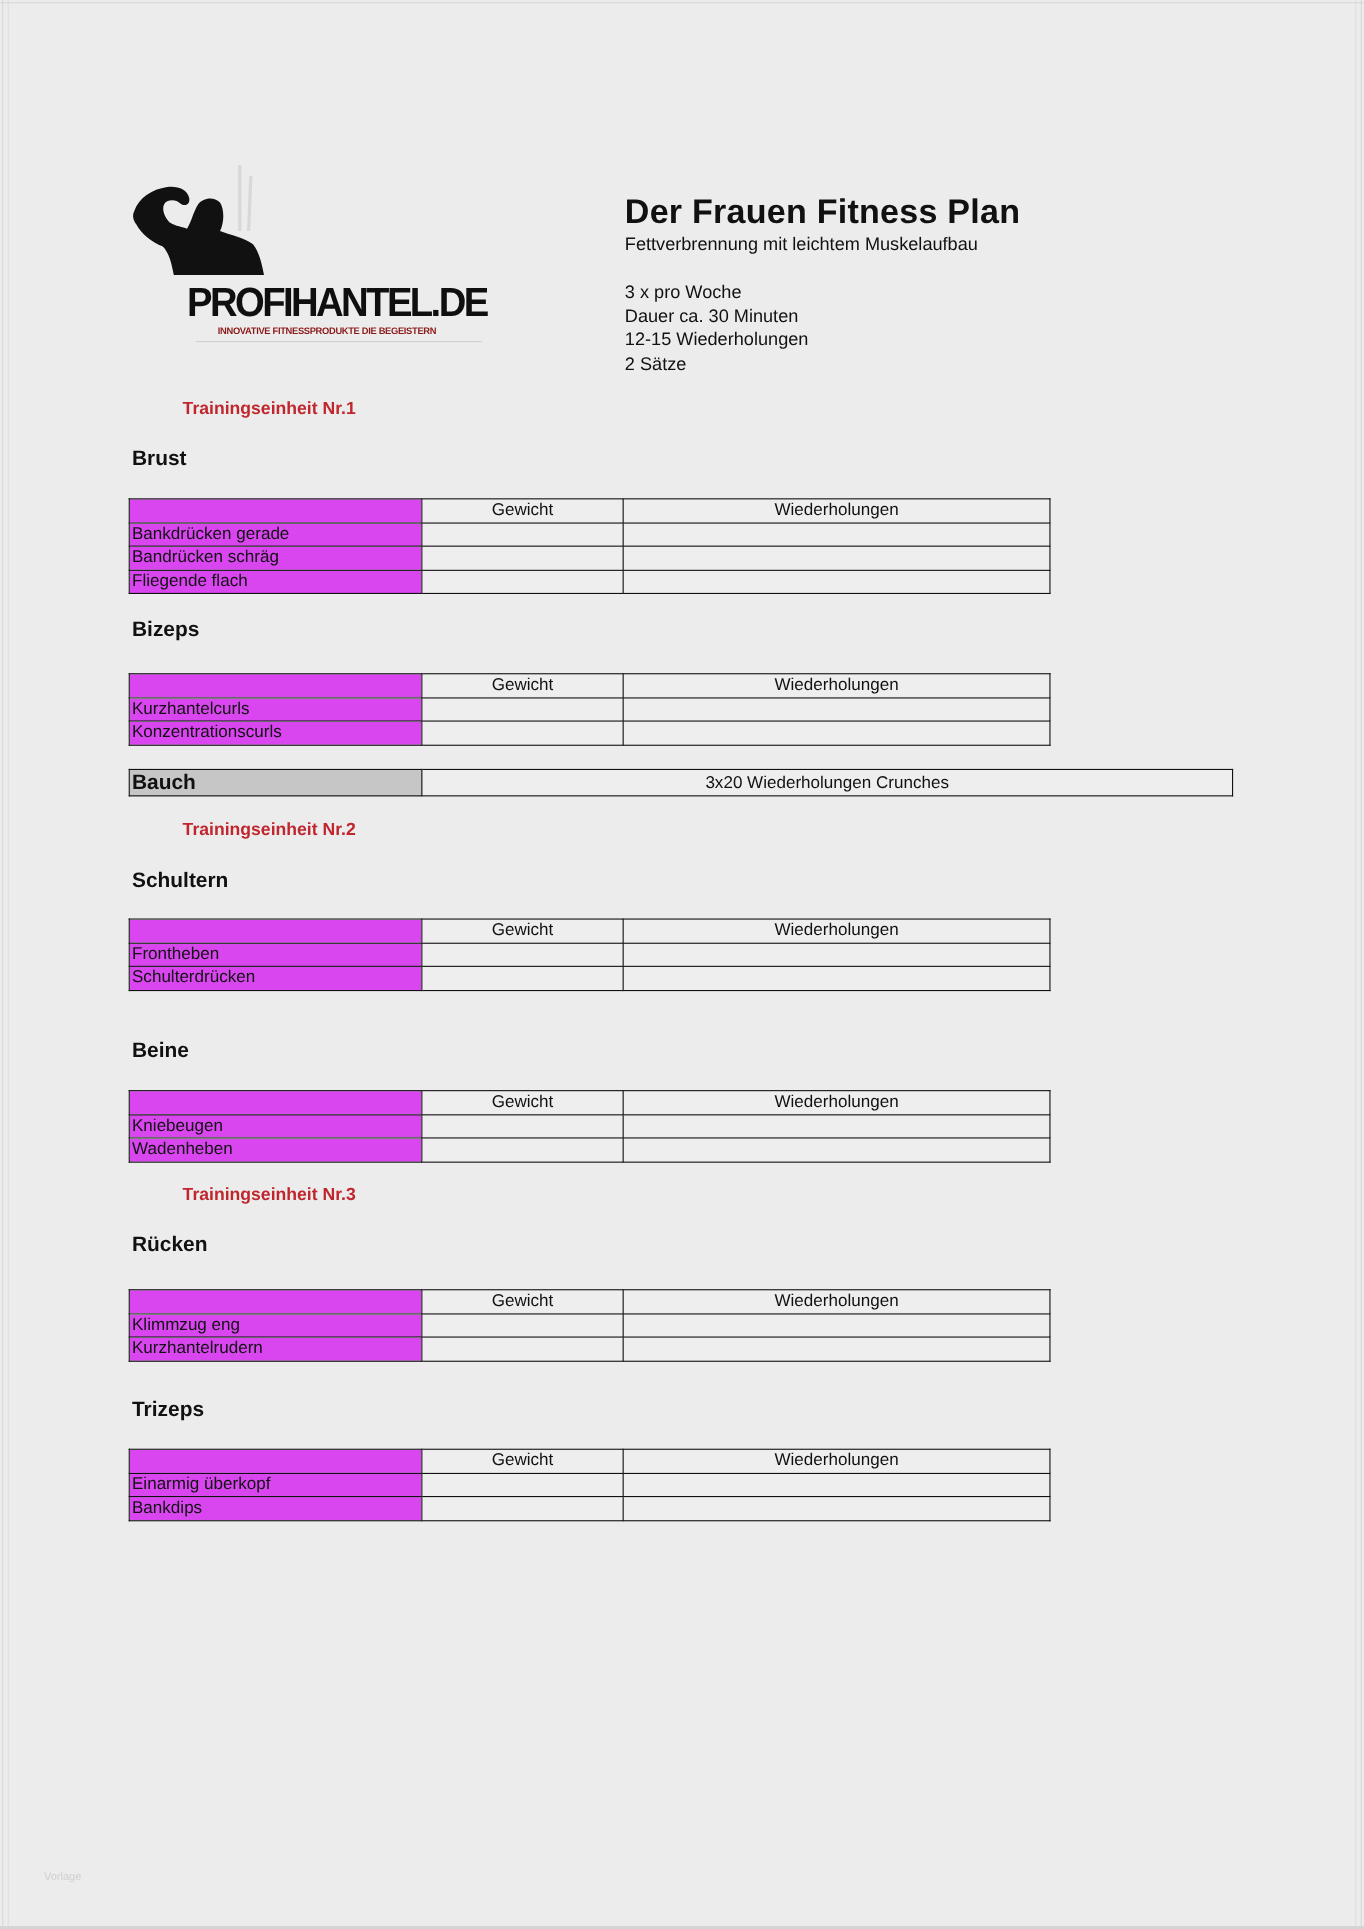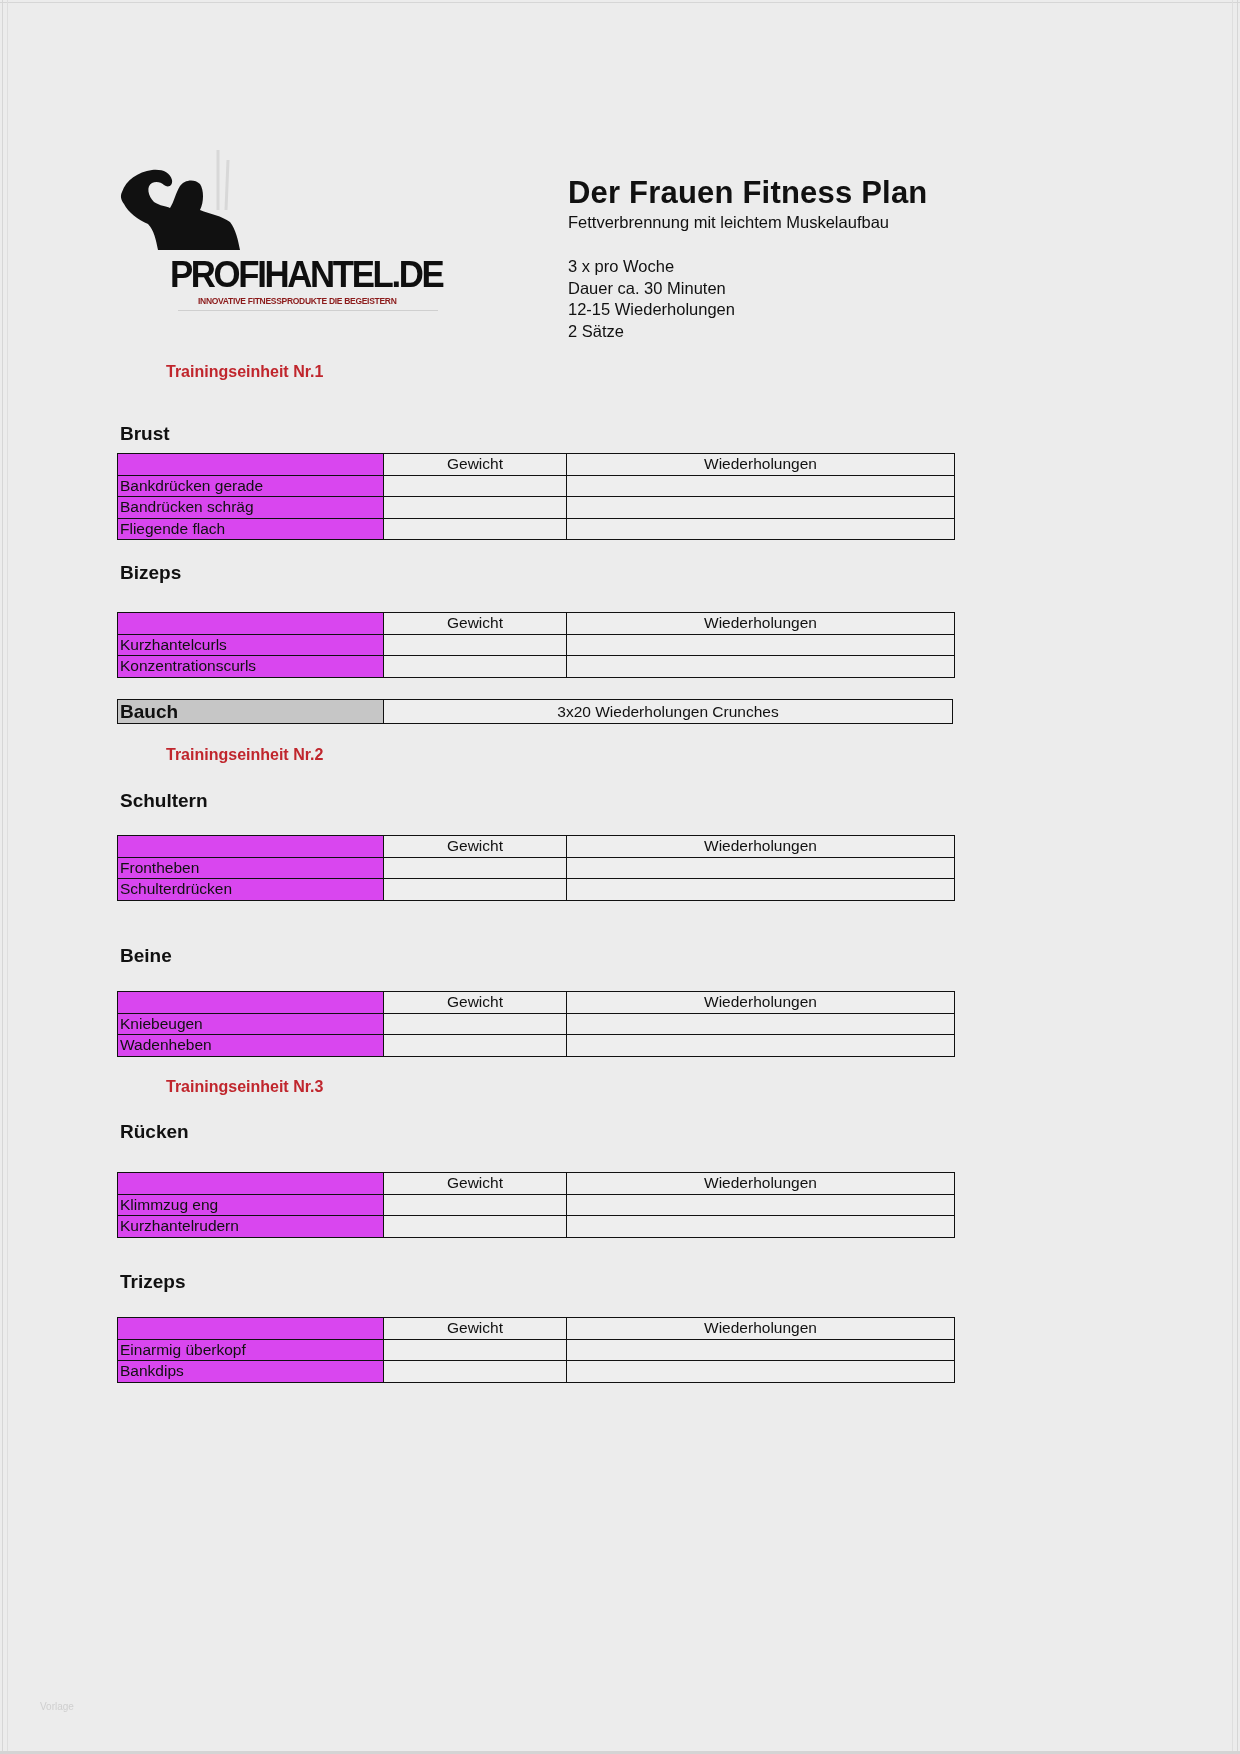--- a/index.html
+++ b/index.html
@@ -27,21 +27,21 @@
   .unit-label { position: absolute; left: 166px; font-size: 16px; font-weight: bold; color: #c0262d; white-space: nowrap; }
   .group-heading { position: absolute; left: 120px; font-size: 19px; font-weight: bold; white-space: nowrap; }
 
   .ex-table { position: absolute; left: 117px; width: 836px; border-collapse: collapse; table-layout: fixed; padding-left: 17px; }
   .ex-table td { border: 1px solid #111; height: 20.5px; padding: 0 2px; font-size: 15.5px; white-space: nowrap; overflow: hidden; line-height: 20px; }
   .ex-table td.name { background: #d946ef; width: 261px; }
   .ex-table td.col { background: #eeeeee; text-align: center; }
   .ex-table td.c1 { width: 178px; }
   .ex-table td.c2 { width: 383px; }
 
-  .bauch-table { position: absolute; left: 117px; top: 699px; width: 836px; border-collapse: collapse; table-layout: fixed; }
+  .bauch-table { position: absolute; left: 117px; top: 699px; width: 1004px; border-collapse: collapse; table-layout: fixed; }
   .bauch-table td { border: 1px solid #111; height: 23px; padding: 0 2px; white-space: nowrap; }
   .bauch-table td.name { background: #c6c6c6; width: 261px; font-size: 19px; font-weight: bold; }
   .bauch-table td.val { background: #eeeeee; text-align: center; font-size: 15.5px; }
 
   .watermark { position: absolute; left: 40px; top: 1701px; font-size: 10px; color: #cfcfcf; }
 </style>
 </head>
 <body>
 
 <div class="page-border-top"></div>
@@ -63,21 +63,21 @@
 <div class="subtitle">Fettverbrennung mit leichtem Muskelaufbau</div>
 <div class="info-lines">
   <div>3 x pro Woche</div>
   <div>Dauer ca. 30 Minuten</div>
   <div>12-15 Wiederholungen</div>
   <div>2 Sätze</div>
 </div>
 
 <div class="unit-label" style="top:363px;">Trainingseinheit Nr.1</div>
 
-<div class="group-heading" style="top:423px;">Brust</div>
+<div class="group-heading" style="top:407px;">Brust</div>
 <table class="ex-table" style="top:453px;">
   <tbody>
       <tr>
     <td class="name"></td>
     <td class="col c1">Gewicht</td>
     <td class="col c2">Wiederholungen</td>
   </tr>
   <tr>
     <td class="name">Bankdrücken gerade</td>
     <td class="col"></td>

